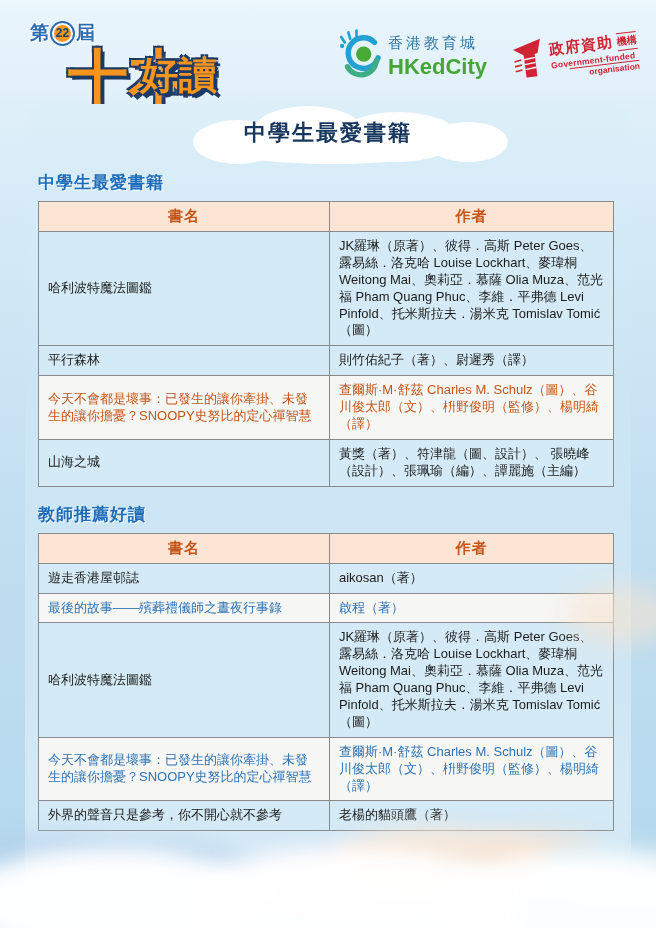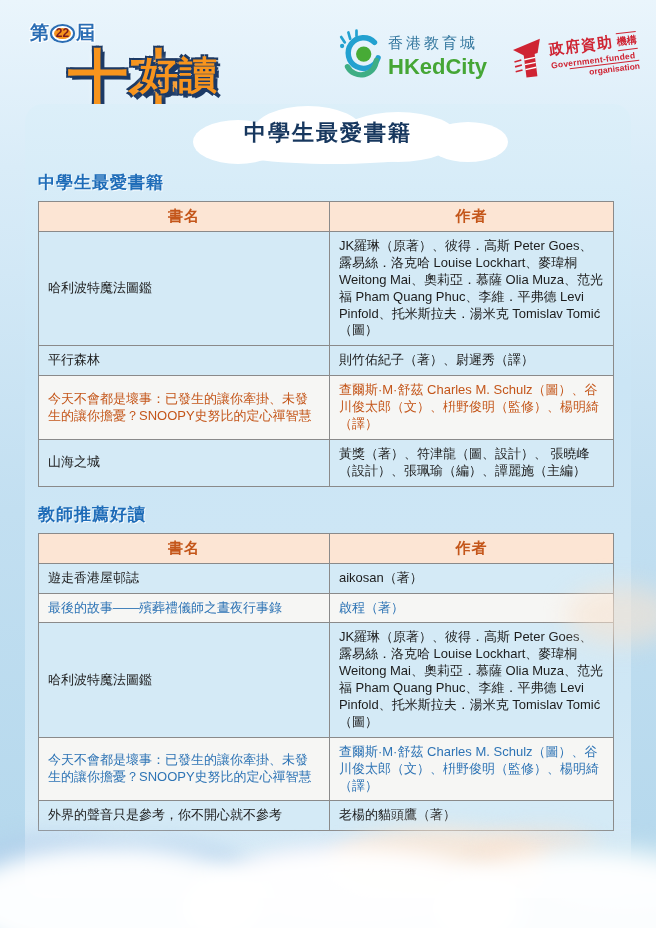--- a/index.html
+++ b/index.html
@@ -11,22 +11,22 @@
   }
   .page{ position:absolute; inset:0; }
 
   
   .header{ position:absolute; left:0; top:0; width:656px; height:104px; }
 
   .event-logo{ position:absolute; left:28px; top:16px; width:190px; height:84px; }
   .event-ordinal{ position:absolute; left:2px; top:4px; display:flex; align-items:center; gap:1px;
     font-weight:bold; font-size:19px; color:#2a6db4;
     text-shadow:-1px -1px 0 #fff,1px -1px 0 #fff,-1px 1px 0 #fff,1px 1px 0 #fff; }
-  .num-circle{ display:inline-flex; width:21px; height:15px; border-radius:50%;
-    background:#f7941d; color:#7f1d1d; border:2px solid #fff; box-shadow:0 0 0 2px #2a6db4;
+  .num-circle{ display:inline-flex; width:21px; height:21px; border-radius:50%;
+    background:#f7941d; color:#0c4a6e; border:2px solid #fff; box-shadow:0 0 0 2px #2a6db4;
     font-size:12px; font-weight:bold; align-items:center; justify-content:center; text-shadow:none; margin:0 2px; }
   .big-orange{ position:absolute; font-weight:bold; color:#f7941d; letter-spacing:1px;
     text-shadow:-2px -2px 0 #1c3a66,2px -2px 0 #1c3a66,-2px 2px 0 #1c3a66,2px 2px 0 #1c3a66,4px 4px 0 #1c3a66,0 0 6px #ffffff; }
   .t1{ left:40px; top:22px; font-size:60px; }
   .t2{ left:112px; top:34px; font-size:38px; }
 
   .hkedcity{ position:absolute; left:334px; top:28px; display:flex; align-items:center; }
   .hk-text .zh{ font-size:15px; letter-spacing:3px; color:#35789f; }
   .hk-text .en{ font-size:22px; font-weight:bold; color:#45a635; margin-top:1px; letter-spacing:0; }
 

